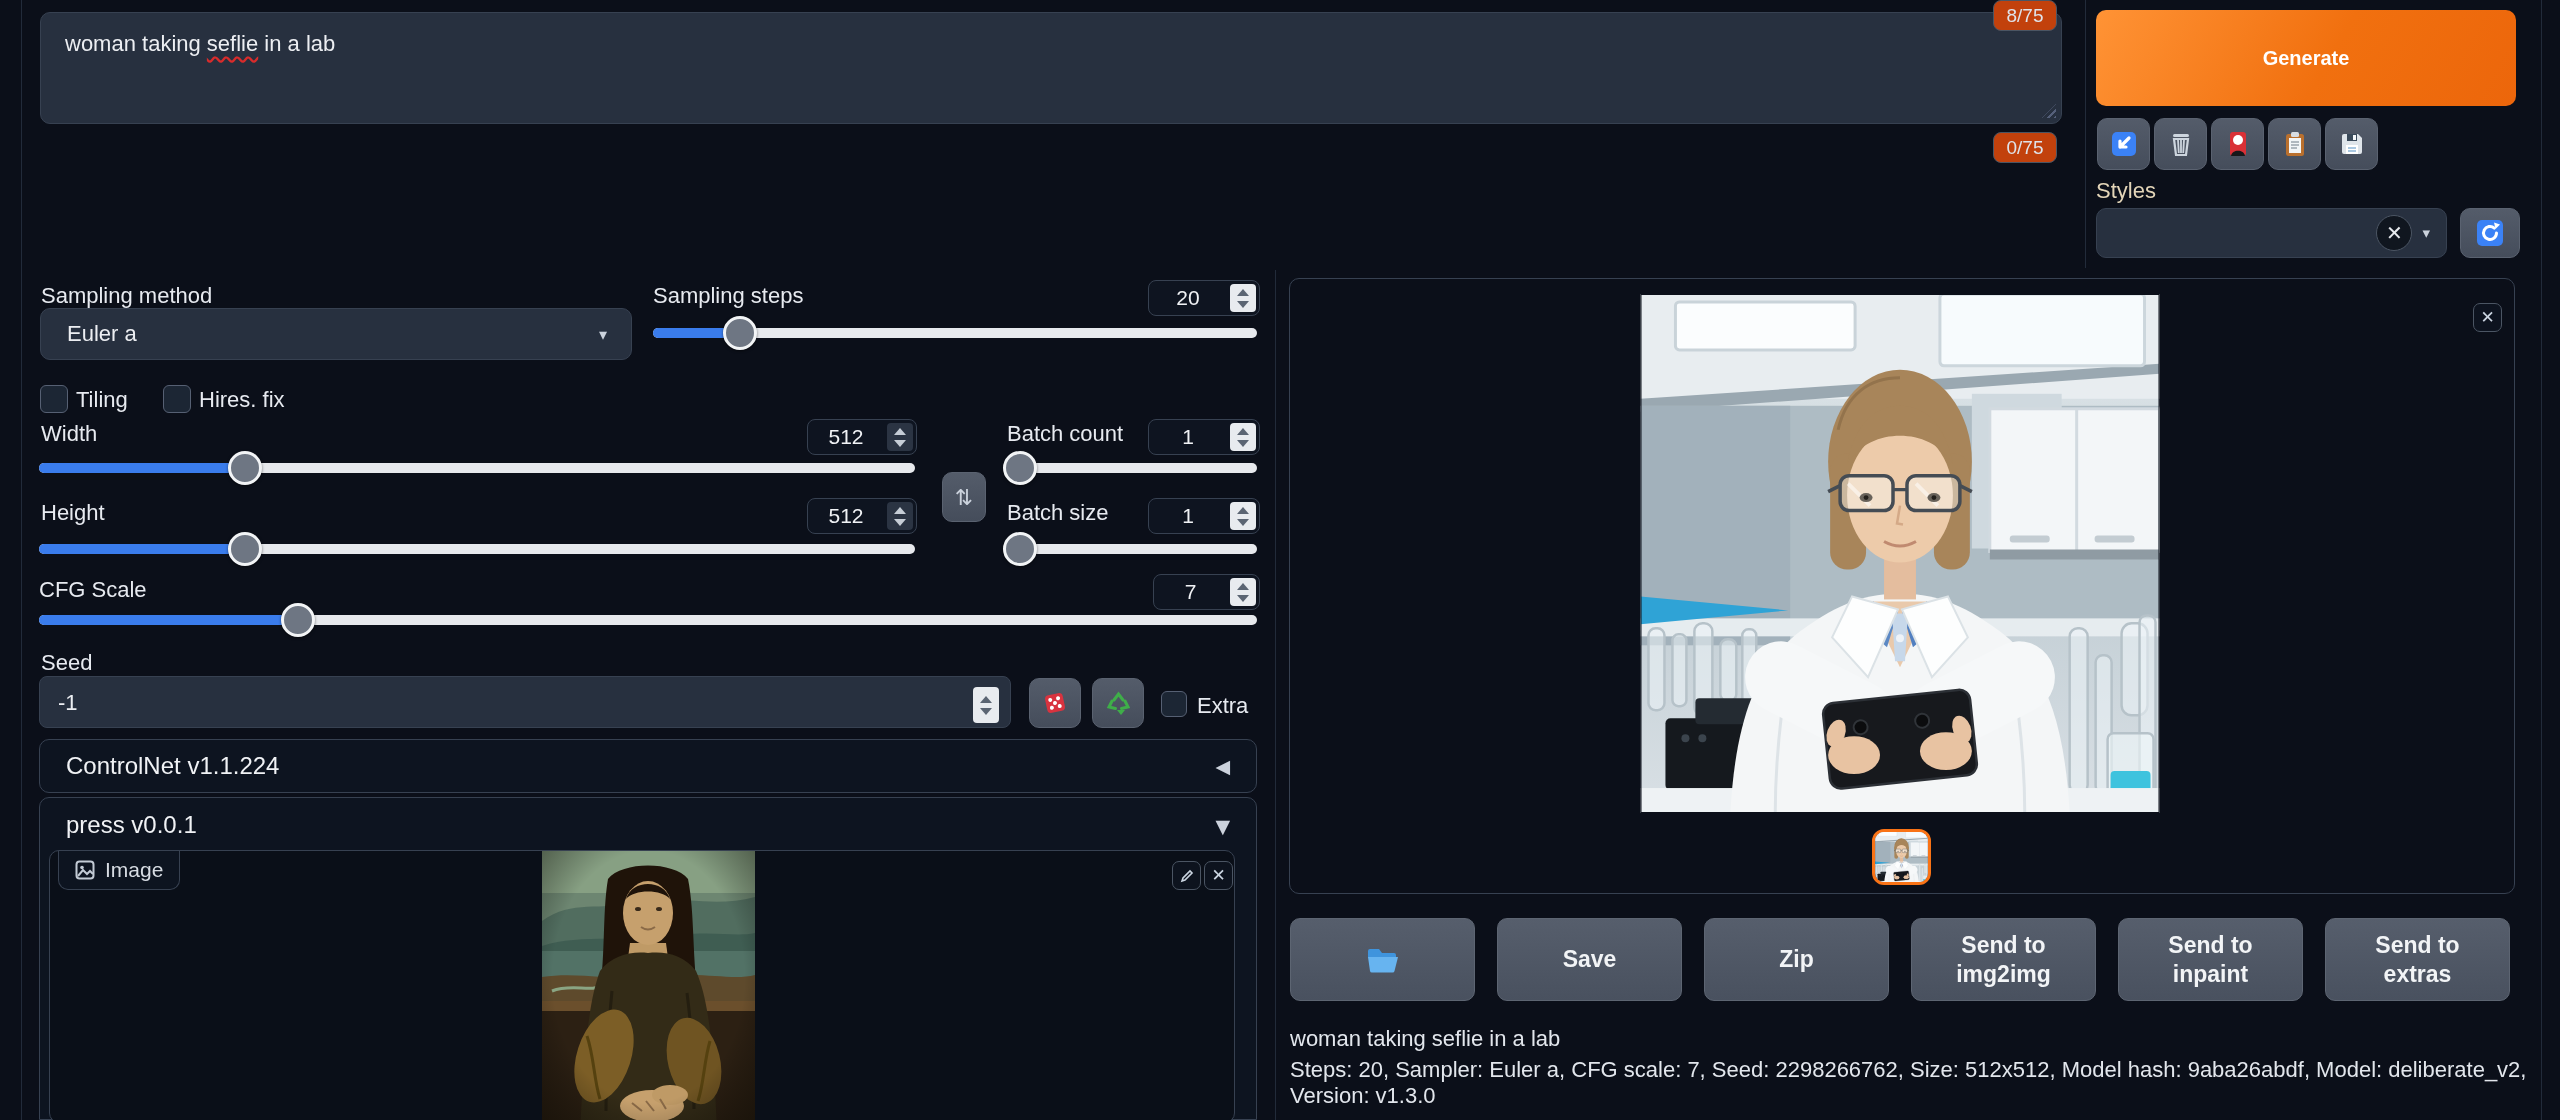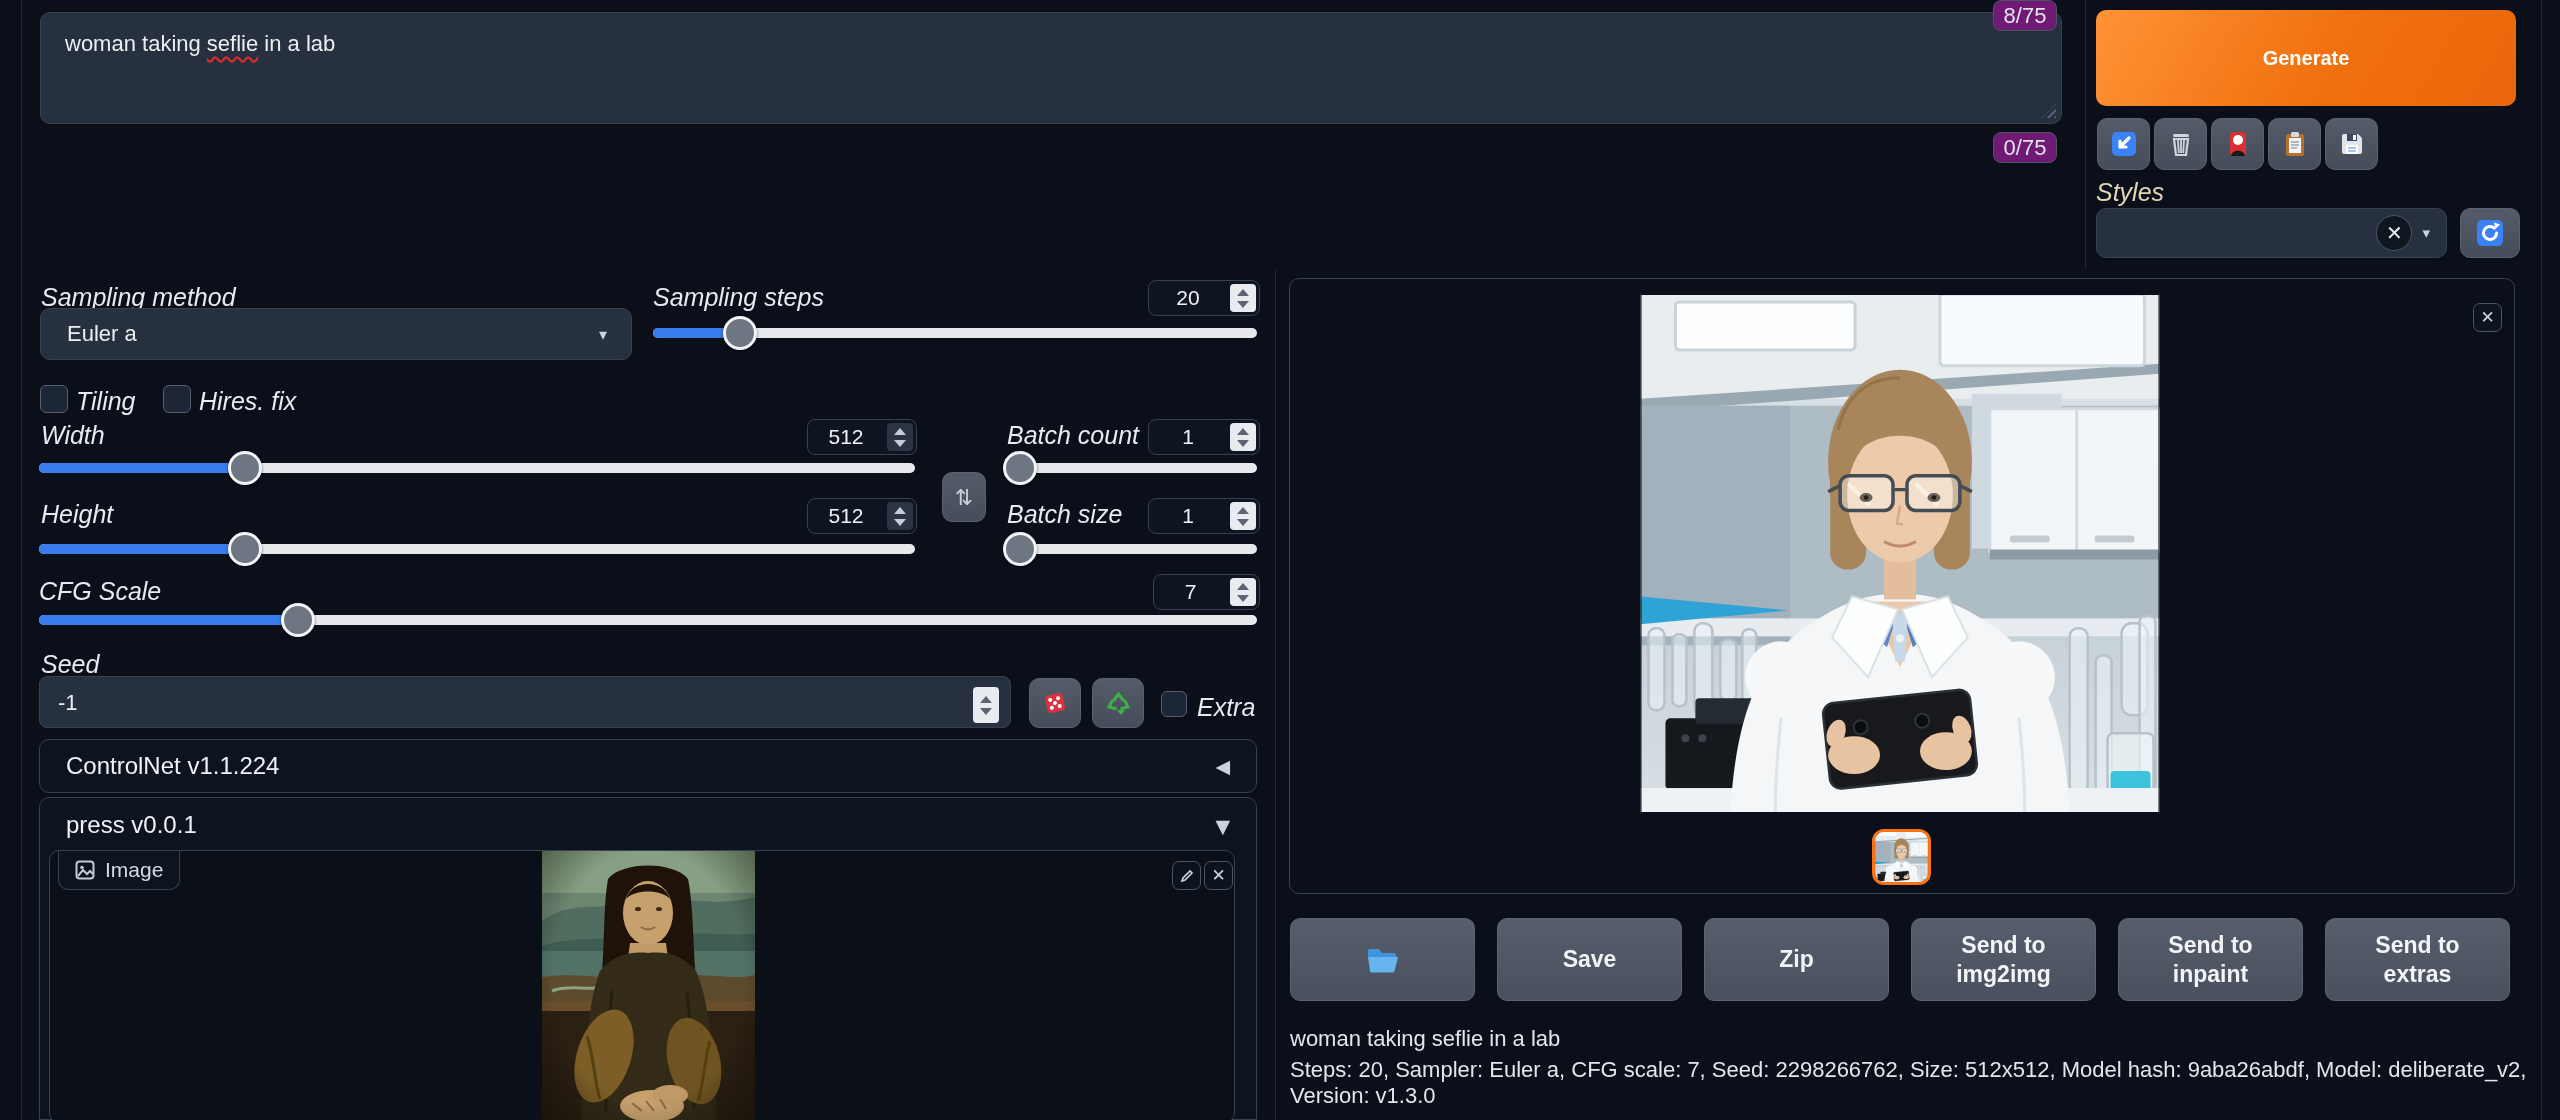--- a/index.html
+++ b/index.html
@@ -8,24 +8,24 @@
   .abs{position:absolute;}
   .vline{position:absolute;width:1px;background:#222b3a;}
   
   .ta{position:absolute;background:#27303f;border:1px solid #374151;border-radius:10px;}
   .ta .txt{position:absolute;left:24px;top:18px;font-size:22px;color:#eceef2;}
   .wavy{text-decoration:underline;text-decoration-style:wavy;text-decoration-color:#d92b2b;text-underline-offset:5px;}
   .placeholder{color:#5f6b7d;}
   .resize-grip{position:absolute;right:5px;bottom:5px;width:14px;height:14px;
      background:repeating-linear-gradient(135deg,transparent 0 3px,#55607a 3px 5px);
      clip-path:polygon(100% 0,100% 100%,0 100%);}
-  .counter{position:absolute;width:62px;height:29px;background:#701a75;border:1px solid #4b5563;
-     border-radius:8px;font-size:22px;color:#dfe3ea;display:flex;align-items:center;justify-content:center;z-index:5;}
-  
-  .lbl{position:absolute;font-size:25px;color:#e7eaf0;font-style:italic;}
+  .counter{position:absolute;width:62px;height:29px;background:#c2410c;border:1px solid #4b5563;
+     border-radius:8px;font-size:19px;color:#dfe3ea;display:flex;align-items:center;justify-content:center;z-index:5;}
+  
+  .lbl{position:absolute;font-size:22px;color:#e7eaf0;}
   .lbl.warm{color:#e3d5b8;}
   
   .dropdown{position:absolute;background:#27303f;border:1px solid #374151;border-radius:10px;
      display:flex;align-items:center;}
   .dropdown .val{margin-left:26px;font-size:22px;color:#eceef2;flex:1;}
   .tri{font-family:"DejaVu Sans",sans-serif;color:#cbd2dc;}
   
   .numin{position:absolute;background:#0e1420;border:1px solid #374151;border-radius:8px;
      display:flex;align-items:stretch;}
   .numin .nval{flex:1;display:flex;align-items:center;justify-content:center;font-size:21px;color:#f0f2f5;}

